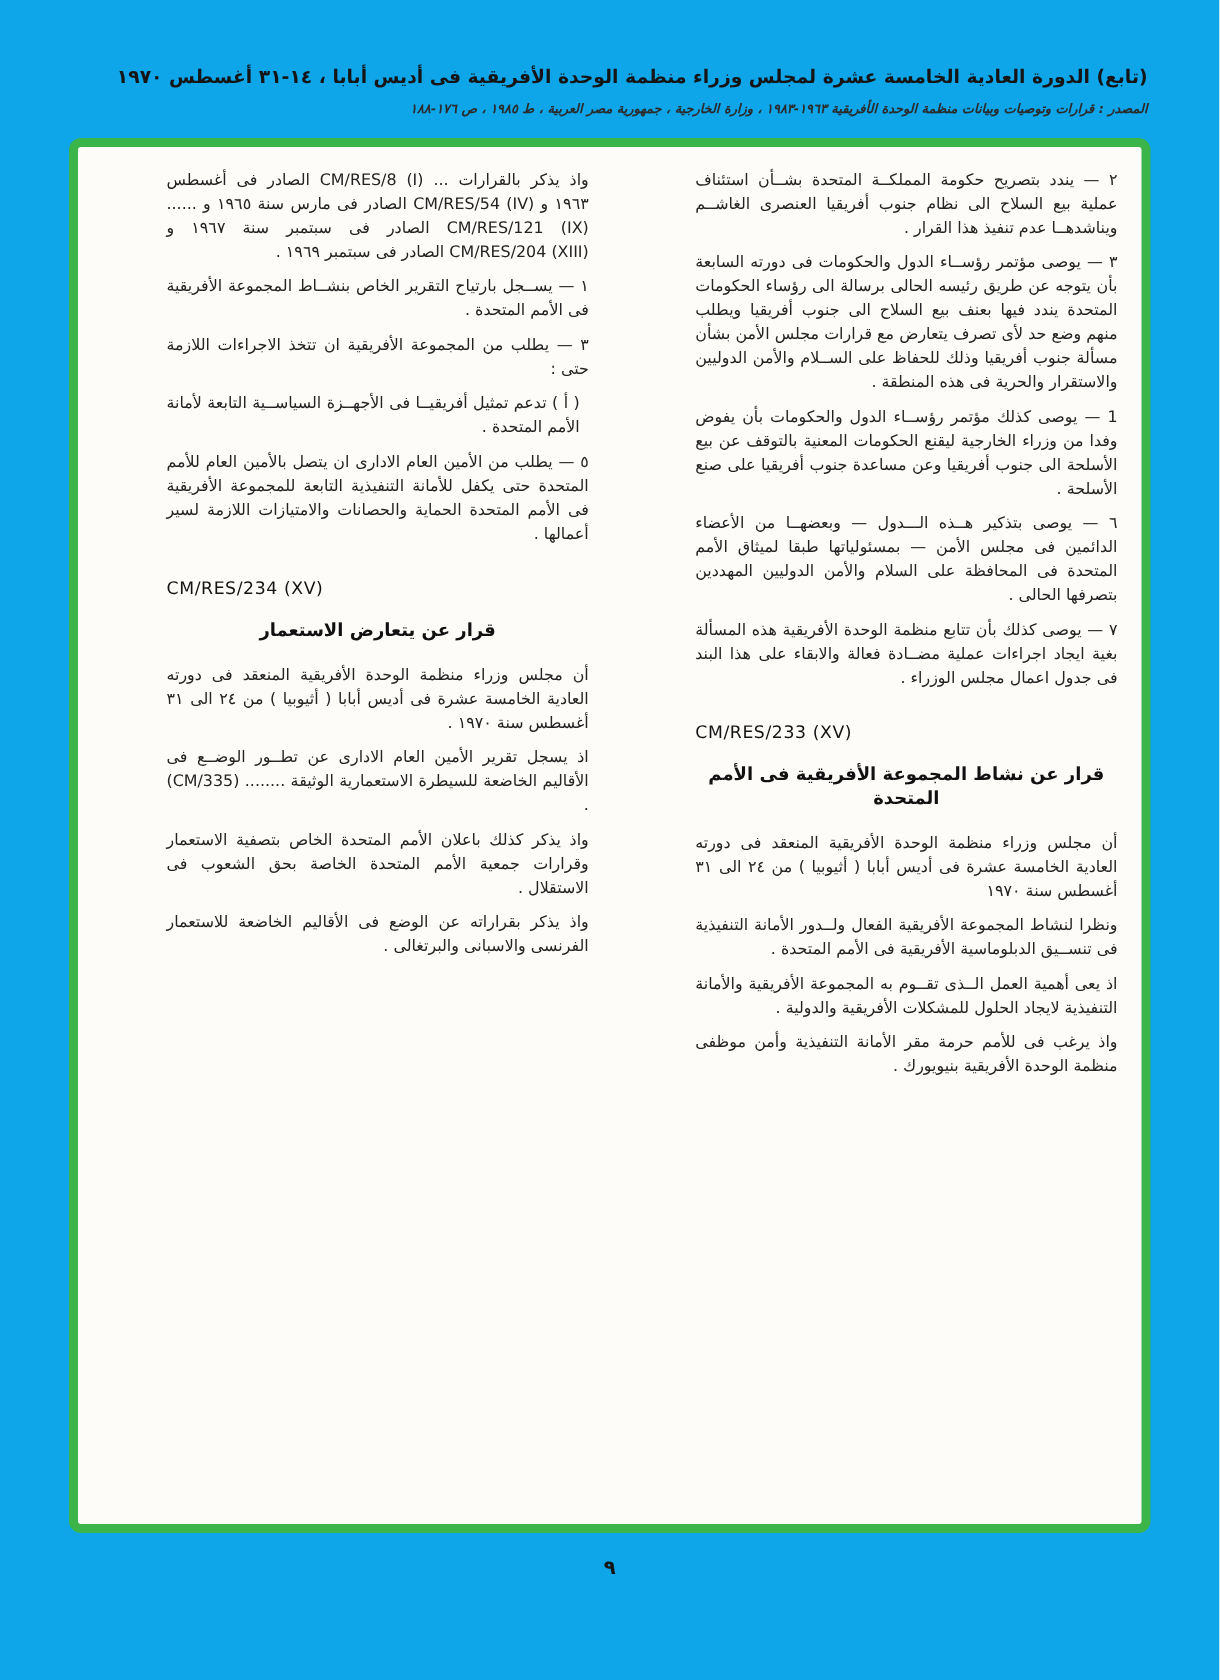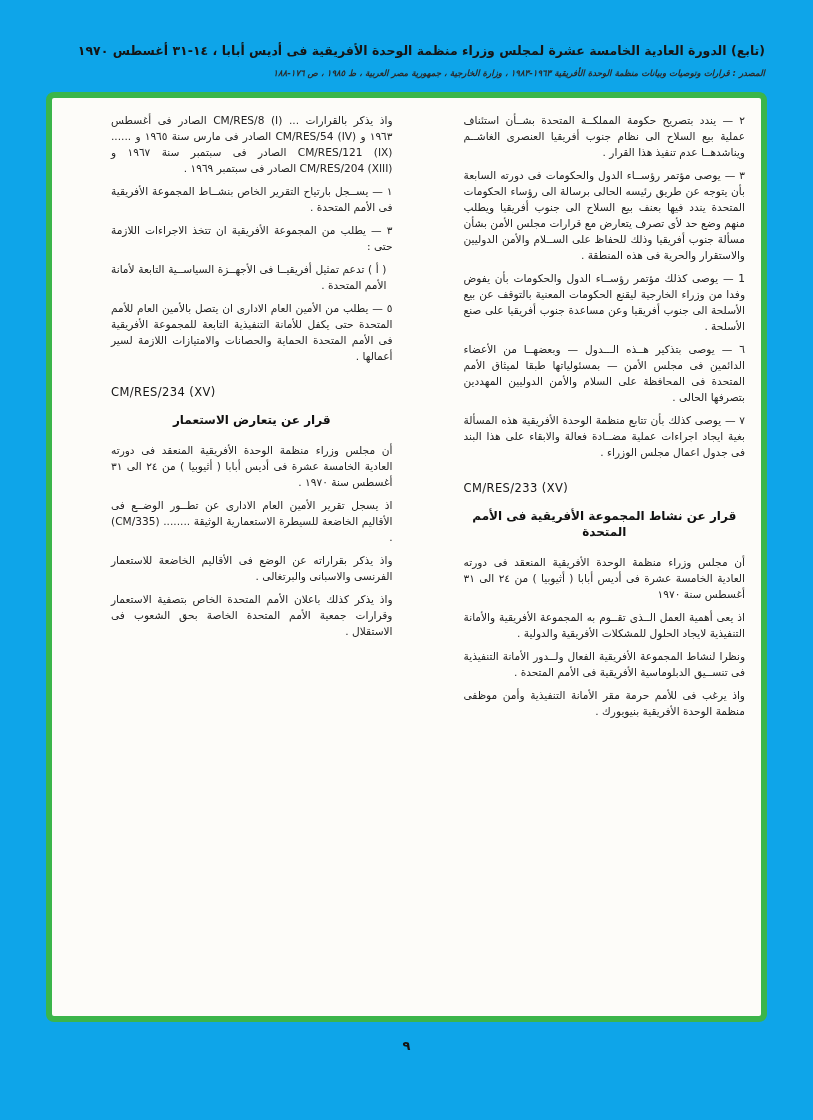--- a/index.html
+++ b/index.html
@@ -99,34 +99,34 @@
   <div class="content-frame" style="border-color: rgb(59, 181, 74);">
     <div class="column">
         <p class="block para">٢ — يندد بتصريح حكومة المملكــة المتحدة بشــأن استئناف عملية بيع السلاح الى نظام جنوب أفريقيا العنصرى الغاشــم ويناشدهــا عدم تنفيذ هذا القرار .</p>
         <p class="block para">٣ — يوصى مؤتمر رؤســاء الدول والحكومات فى دورته السابعة بأن يتوجه عن طريق رئيسه الحالى برسالة الى رؤساء الحكومات المتحدة يندد فيها بعنف بيع السلاح الى جنوب أفريقيا ويطلب منهم وضع حد لأى تصرف يتعارض مع قرارات مجلس الأمن بشأن مسألة جنوب أفريقيا وذلك للحفاظ على الســلام والأمن الدوليين والاستقرار والحرية فى هذه المنطقة .</p>
         <p class="block para">1 — يوصى كذلك مؤتمر رؤســاء الدول والحكومات بأن يفوض وفدا من وزراء الخارجية ليقنع الحكومات المعنية بالتوقف عن بيع الأسلحة الى جنوب أفريقيا وعن مساعدة جنوب أفريقيا على صنع الأسلحة .</p>
         <p class="block para">٦ — يوصى بتذكير هــذه الـــدول — وبعضهــا من الأعضاء الدائمين فى مجلس الأمن — بمسئولياتها طبقا لميثاق الأمم المتحدة فى المحافظة على السلام والأمن الدوليين المهددين بتصرفها الحالى .</p>
         <p class="block para">٧ — يوصى كذلك بأن تتابع منظمة الوحدة الأفريقية هذه المسألة بغية ايجاد اجراءات عملية مضــادة فعالة والابقاء على هذا البند فى جدول اعمال مجلس الوزراء .</p>
         <p class="block ref">CM/RES/233 (XV)</p>
         <p class="block title">قرار عن نشاط المجموعة الأفريقية فى الأمم المتحدة</p>
         <p class="block para">أن مجلس وزراء منظمة الوحدة الأفريقية المنعقد فى دورته العادية الخامسة عشرة فى أديس أبابا ( أثيوبيا ) من ٢٤ الى ٣١ أغسطس سنة ١٩٧٠</p>
+        <p class="block para">ونظرا لنشاط المجموعة الأفريقية الفعال ولــدور الأمانة التنفيذية فى تنســيق الدبلوماسية الأفريقية فى الأمم المتحدة .</p>
         <p class="block para">اذ يعى أهمية العمل الــذى تقــوم به المجموعة الأفريقية والأمانة التنفيذية لايجاد الحلول للمشكلات الأفريقية والدولية .</p>
-        <p class="block para">ونظرا لنشاط المجموعة الأفريقية الفعال ولــدور الأمانة التنفيذية فى تنســيق الدبلوماسية الأفريقية فى الأمم المتحدة .</p>
         <p class="block para">واذ يرغب فى للأمم حرمة مقر الأمانة التنفيذية وأمن موظفى منظمة الوحدة الأفريقية بنيويورك .</p>
       </div>
     <div class="column">
         <p class="block para">واذ يذكر بالقرارات ... CM/RES/8 (I) الصادر فى أغسطس ١٩٦٣ و CM/RES/54 (IV) الصادر فى مارس سنة ١٩٦٥ و ...... CM/RES/121 (IX) الصادر فى سبتمبر سنة ١٩٦٧ و CM/RES/204 (XIII) الصادر فى سبتمبر ١٩٦٩ .</p>
         <p class="block para">١ — يســجل بارتياح التقرير الخاص بنشــاط المجموعة الأفريقية فى الأمم المتحدة .</p>
         <p class="block para">٣ — يطلب من المجموعة الأفريقية ان تتخذ الاجراءات اللازمة حتى :</p>
         <p class="block sub">( أ ) تدعم تمثيل أفريقيــا فى الأجهــزة السياســية التابعة لأمانة الأمم المتحدة .</p>
         <p class="block para">٥ — يطلب من الأمين العام الادارى ان يتصل بالأمين العام للأمم المتحدة حتى يكفل للأمانة التنفيذية التابعة للمجموعة الأفريقية فى الأمم المتحدة الحماية والحصانات والامتيازات اللازمة لسير أعمالها .</p>
         <p class="block ref">CM/RES/234 (XV)</p>
         <p class="block title">قرار عن يتعارض الاستعمار</p>
         <p class="block para">أن مجلس وزراء منظمة الوحدة الأفريقية المنعقد فى دورته العادية الخامسة عشرة فى أديس أبابا ( أثيوبيا ) من ٢٤ الى ٣١ أغسطس سنة ١٩٧٠ .</p>
         <p class="block para">اذ يسجل تقرير الأمين العام الادارى عن تطــور الوضــع فى الأقاليم الخاضعة للسيطرة الاستعمارية الوثيقة ........ (CM/335) .</p>
+        <p class="block para">واذ يذكر كذلك باعلان الأمم المتحدة الخاص بتصفية الاستعمار وقرارات جمعية الأمم المتحدة الخاصة بحق الشعوب فى الاستقلال .</p>
         <p class="block para">واذ يذكر بقراراته عن الوضع فى الأقاليم الخاضعة للاستعمار الفرنسى والاسبانى والبرتغالى .</p>
-        <p class="block para">واذ يذكر كذلك باعلان الأمم المتحدة الخاص بتصفية الاستعمار وقرارات جمعية الأمم المتحدة الخاصة بحق الشعوب فى الاستقلال .</p>
       </div>
   </div>
 
   <div class="page-number">٩</div>
 
 </div>
 
 </body></html>

